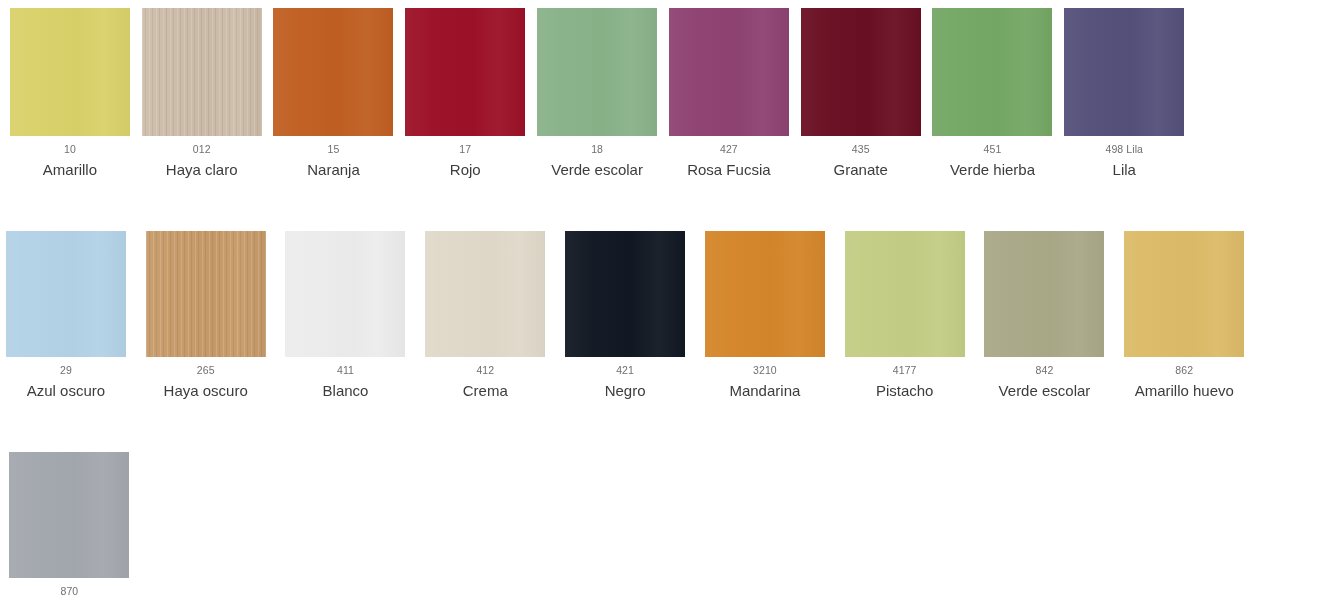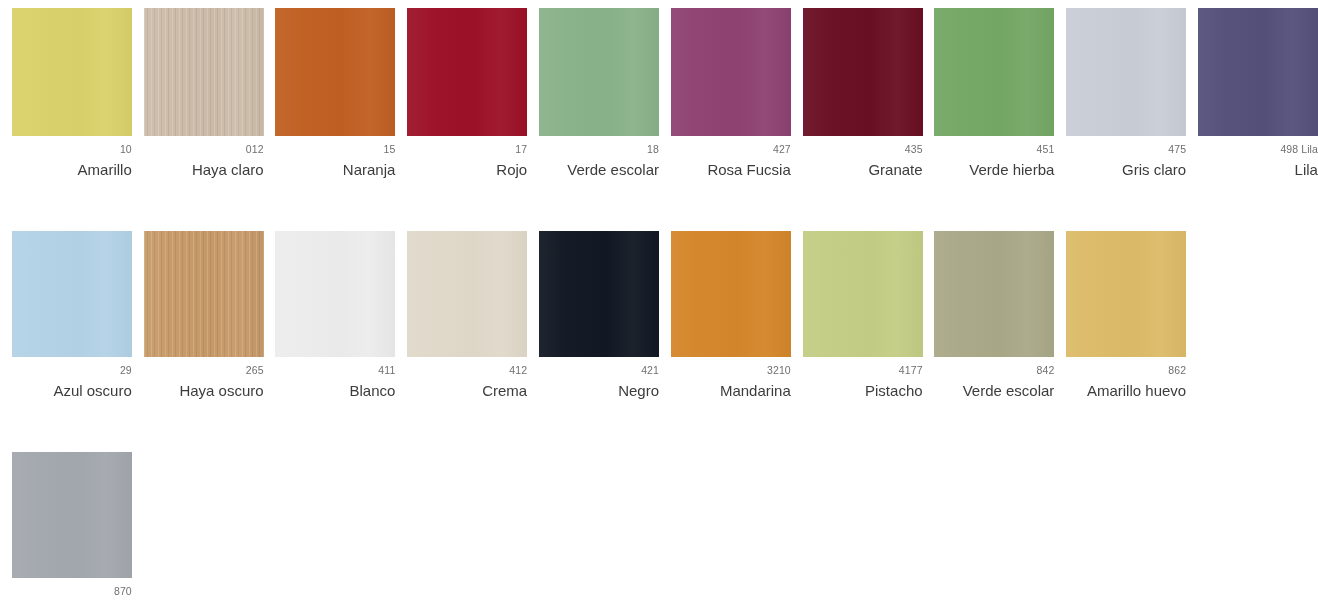--- a/index.html
+++ b/index.html
@@ -19,29 +19,29 @@
     position: relative;
     background: #ffffff;
   }
   .swatch-row {
     display: flex;
     flex-direction: row;
     align-items: flex-start;
     width: 1318px;
   }
   .row-1 { padding-left: 0px; margin-top: 8px; }
-  .row-2 { margin-top: 52px; }
+  .row-2 { margin-top: 52px; gap: 8px; }
   .row-3 { margin-top: 52px; }
 
   .swatch-cell {
     width: 131.8px;
     flex: 0 0 131.8px;
     display: flex;
     flex-direction: column;
-    align-items: flex-end;
+    align-items: center;
     position: relative;
   }
   
   .row-1 .swatch-cell { padding-left: 8px; }
   .row-2 .swatch-cell { padding-left: 0px; }
   .row-3 .swatch-cell { padding-left: 7px; }
 
   .swatch-chip {
     width: 120px;
     height: 128px;
@@ -151,27 +151,20 @@
         <div class="swatch-name">Granate</div>
       </div>
       <div class="swatch-cell">
         <div class="swatch-chip" style="background: rgb(116, 167, 101);">
           <span class="sheen"></span>
         </div>
         <div class="swatch-code">451</div>
         <div class="swatch-name">Verde hierba</div>
       </div>
       <div class="swatch-cell">
-        <div class="swatch-chip" style="background: rgb(201, 205, 214);">
-          <span class="sheen"></span>
-        </div>
-        <div class="swatch-code">475</div>
-        <div class="swatch-name">Gris claro</div>
-      </div>
-      <div class="swatch-cell">
         <div class="swatch-chip" style="background: rgb(85, 80, 122);">
           <span class="sheen"></span>
         </div>
         <div class="swatch-code">498 Lila</div>
         <div class="swatch-name">Lila</div>
       </div>
     </div>
   <div class="swatch-row row-2">
       <div class="swatch-cell">
         <div class="swatch-chip" style="background: rgb(179, 210, 230);">

